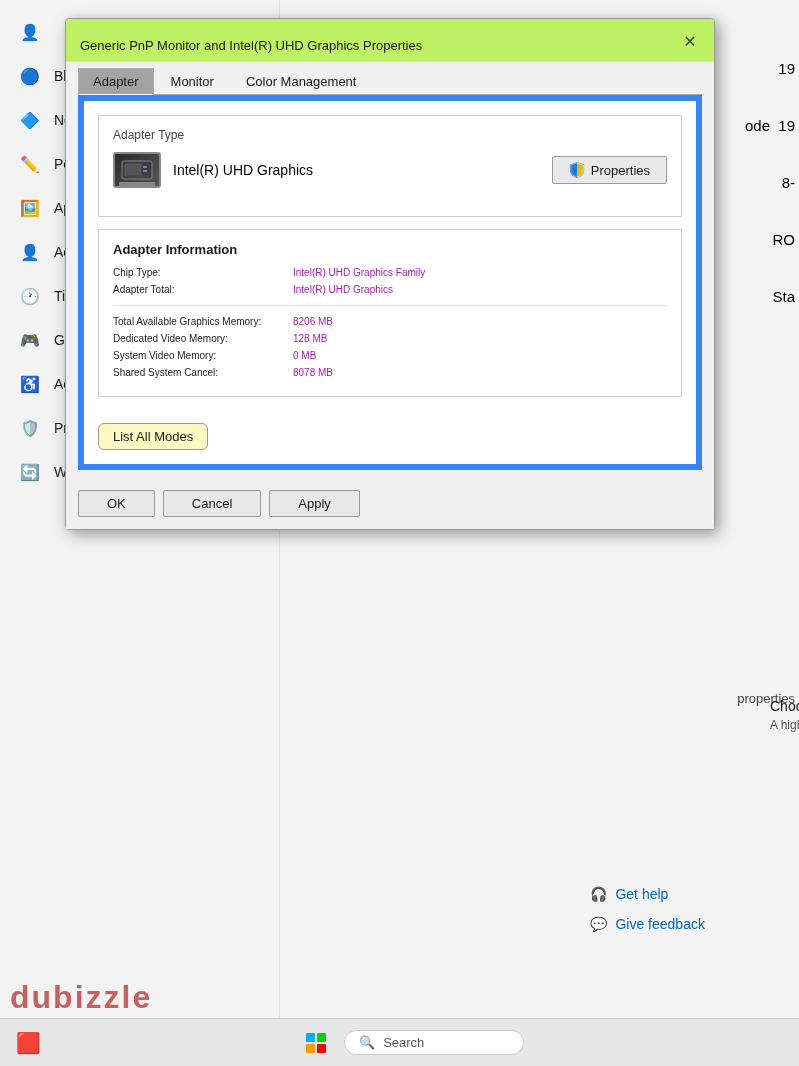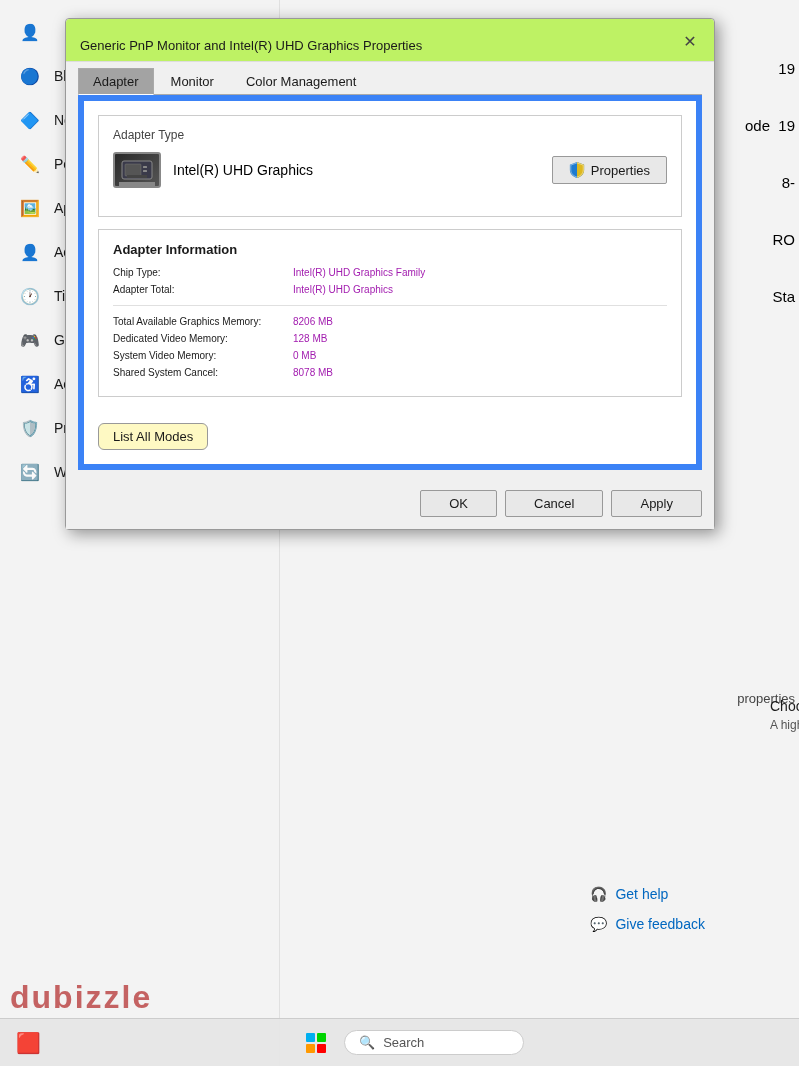--- a/index.html
+++ b/index.html
@@ -282,21 +282,21 @@
       border-radius: 6px;
       cursor: pointer;
       font-size: 13px;
       color: #1a1a1a;
     }
 
     
     .dialog-footer {
       padding: 8px 12px 12px;
       display: flex;
-      justify-content: flex-end;
+      justify-content: flex-start;
       gap: 8px;
       background: #f0f0f0;
     }
     .footer-btn {
       padding: 5px 28px;
       border: 1px solid #999;
       border-radius: 2px;
       cursor: pointer;
       font-size: 13px;
       background: #e8e8e8;

